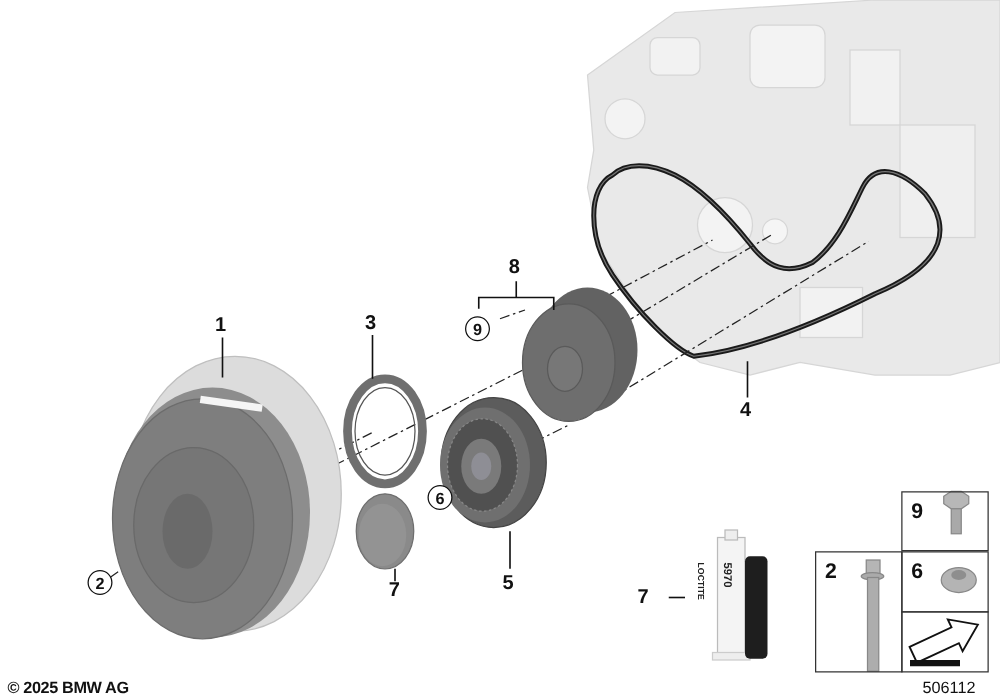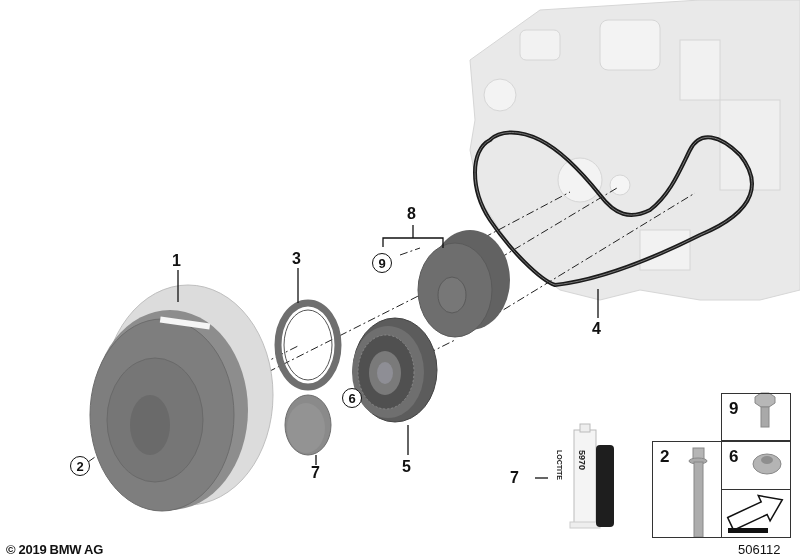--- a/index.html
+++ b/index.html
@@ -125,14 +125,14 @@
 <div style="position:absolute;left:587px;top:450px;font-size:9px;font-weight:bold;color:#222;transform:rotate(90deg);transform-origin:left top;">5970</div>
 
 <div class="box" style="left:721px;top:393px;width:70px;height:48px;"></div>
 <div class="box" style="left:652px;top:441px;width:70px;height:97px;"></div>
 <div class="box" style="left:721px;top:441px;width:70px;height:49px;"></div>
 <div class="box" style="left:721px;top:489px;width:70px;height:49px;"></div>
 <div class="boxnum" style="left:729px;top:399px;">9</div>
 <div class="boxnum" style="left:660px;top:447px;">2</div>
 <div class="boxnum" style="left:729px;top:447px;">6</div>
 
-<div class="foot" style="left:6px;top:542px;font-weight:bold;letter-spacing:-0.3px;">© 2019 BMW AG</div>
+<div class="foot" style="left:6px;top:542px;font-weight:bold;letter-spacing:-0.3px;">© 2025 BMW AG</div>
 <div class="foot" style="left:738px;top:542px;">506112</div>
 
 </body></html>

